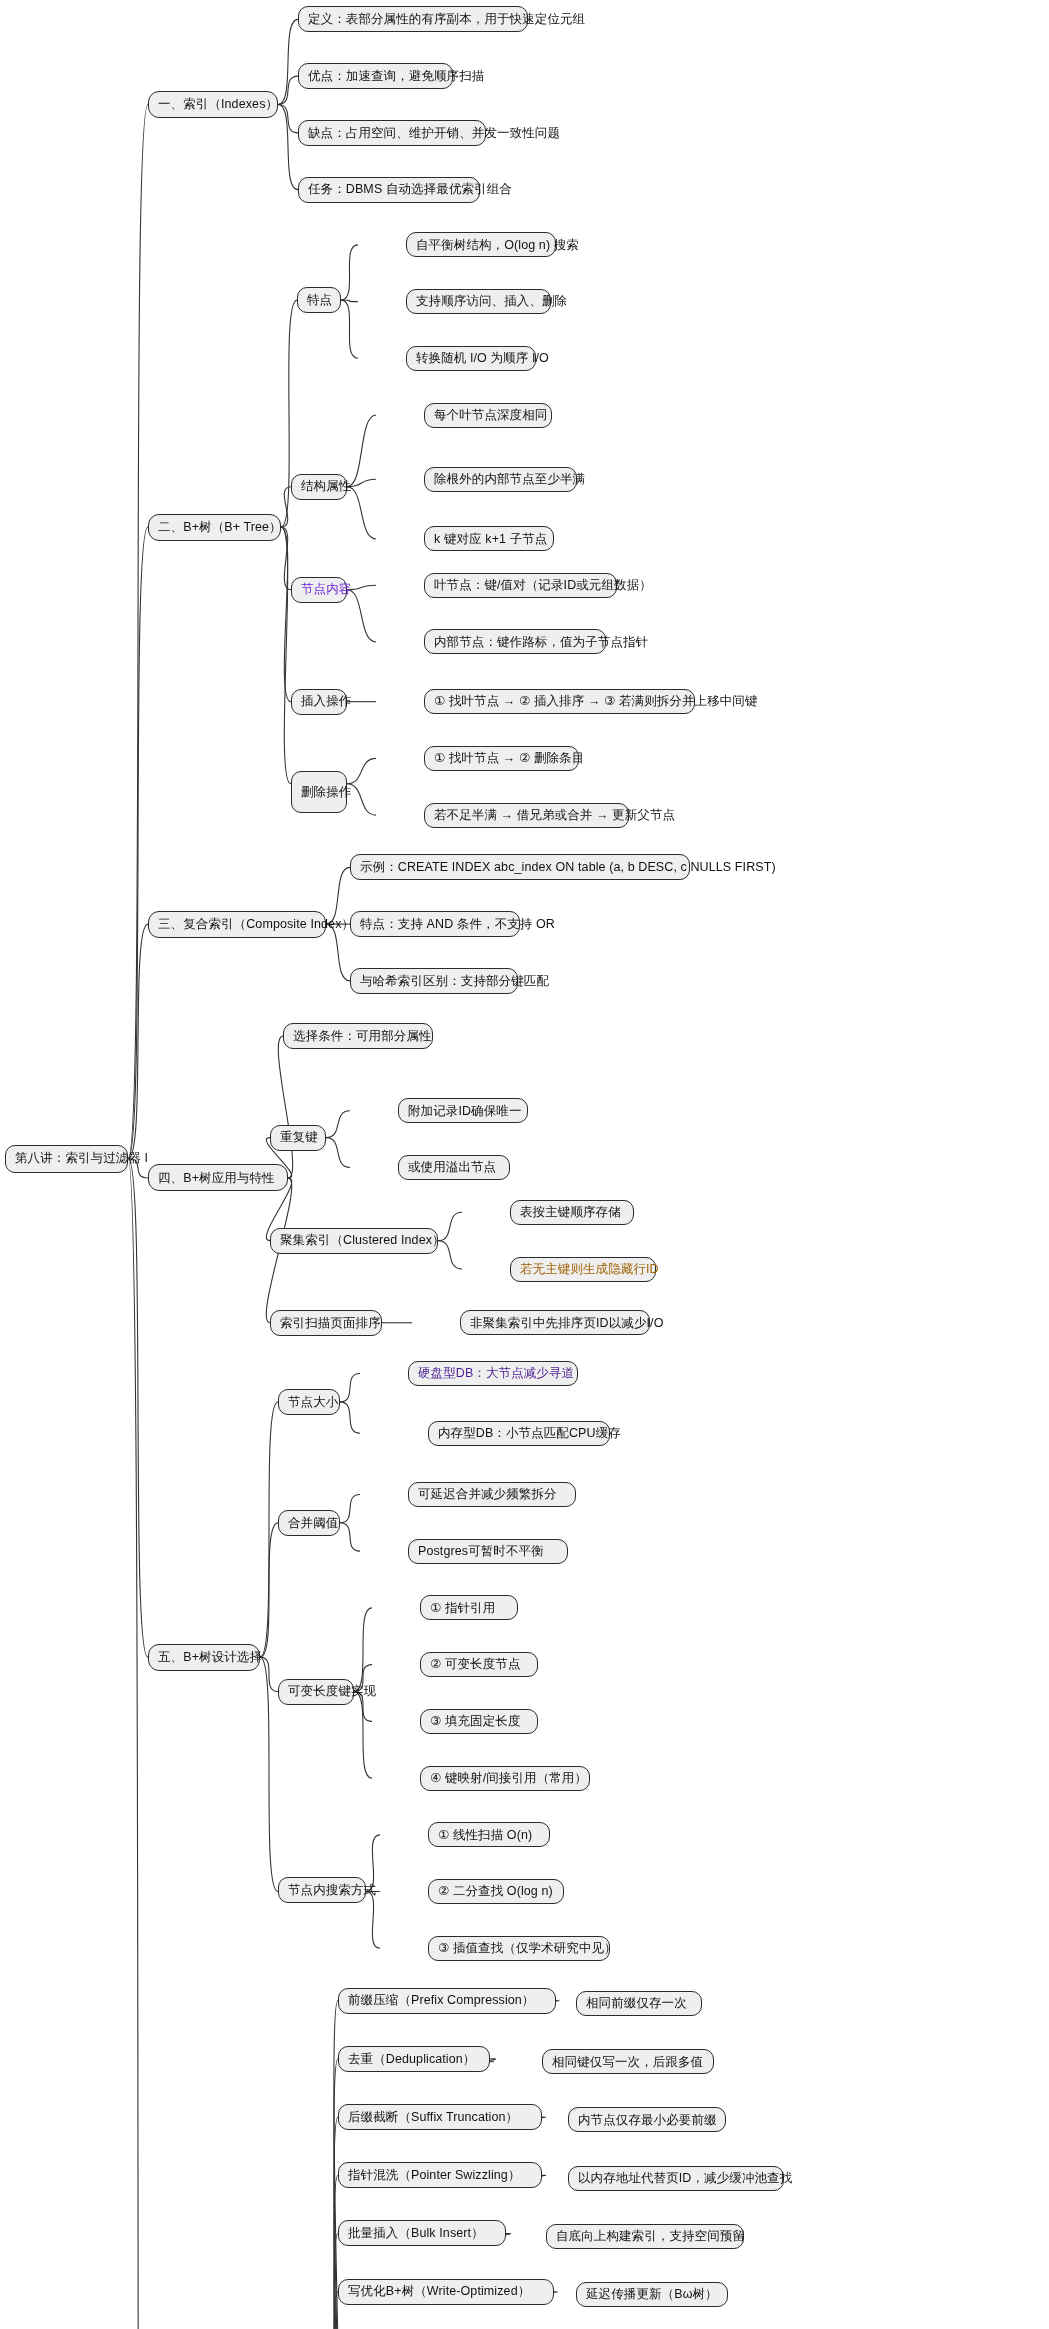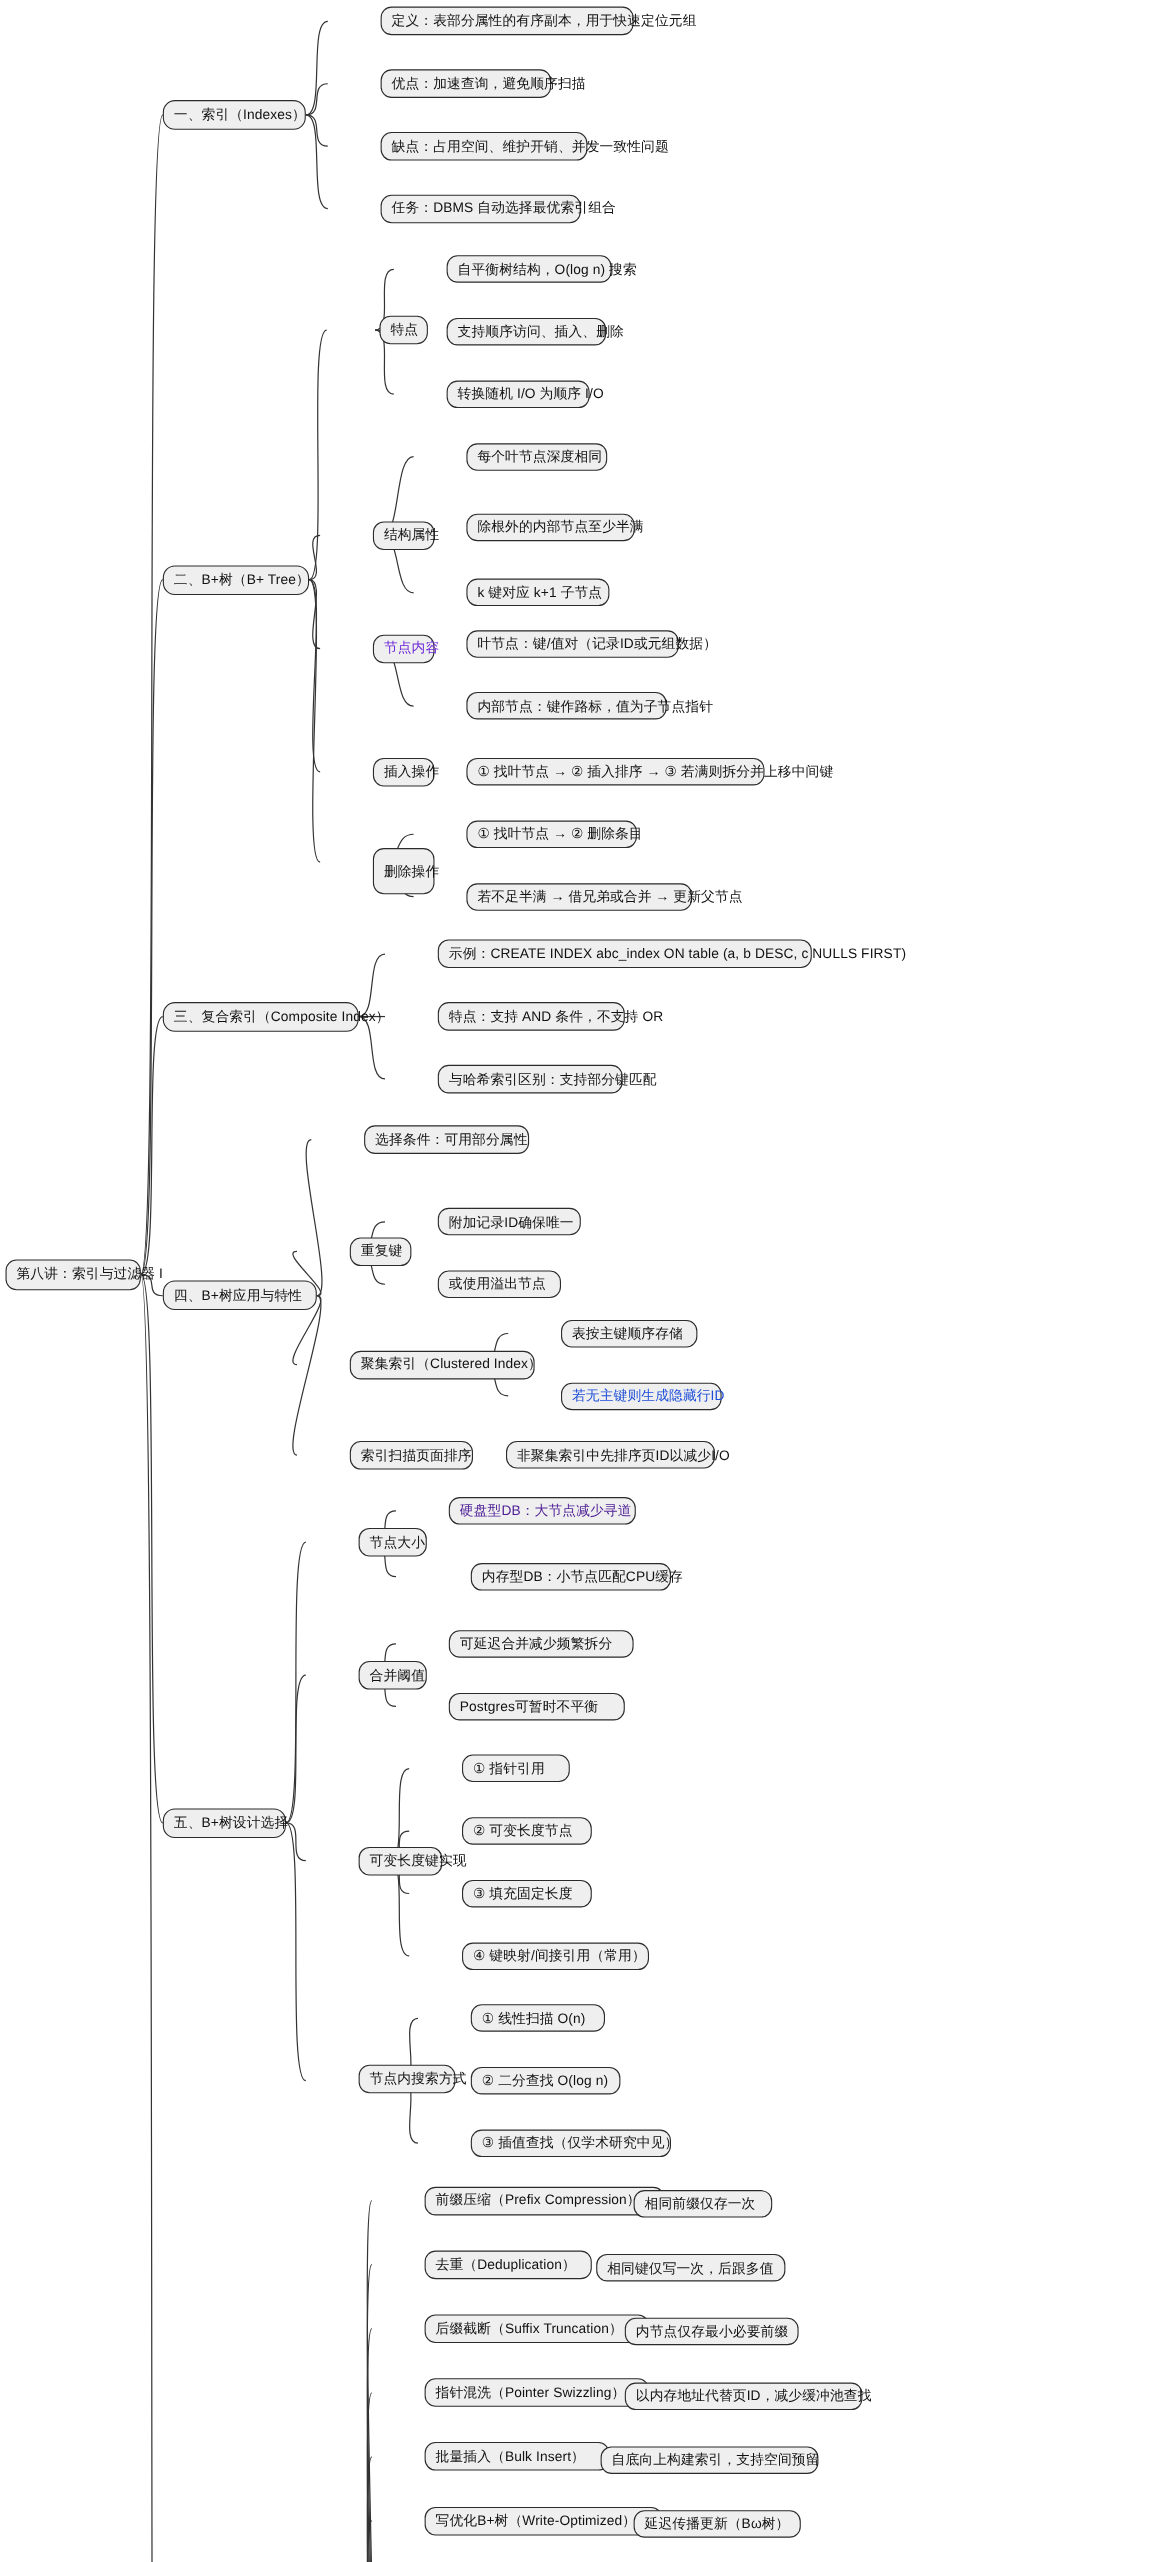--- a/index.html
+++ b/index.html
@@ -36,21 +36,21 @@
     height:26px;
     font-size:12.5px;
     letter-spacing:0.1px;
   }
   .node.root{
     border-radius:10px;
     height:28px;
     font-size:12.5px;
   }
   .node.lvl1{ border-radius:11px; height:27px; }
-  .node.lvl2{ border-radius:10px; height:26px;margin-left:48px; }
+  .node.lvl2{ border-radius:10px; height:26px; }
   .node.leaf{ border-radius:10px; height:25px;margin-left:48px; }
   .node span{display:block;}
 </style>
 </head>
 <body>
 
 <div id="canvas">
   <svg id="links" viewBox="0 0 1049 2329" xmlns="http://www.w3.org/2000/svg">
       <path d="M128,1158.5282051282052 C146,1158.5282051282052 130,104.50641025641026 148,104.50641025641026" fill="none" stroke="#333333" stroke-width="1.1"></path>
       <path d="M278,104.50641025641026 C296,104.50641025641026 280,19.408333333333335 298,19.408333333333335" fill="none" stroke="#333333" stroke-width="1.1"></path>
@@ -213,21 +213,21 @@
     </div>
     <div class="node leaf" style="left: 350px; top: 1154.99px; width: 112px; height: 25px; background: rgb(239, 239, 239); border-color: rgb(43, 43, 43); color: rgb(17, 17, 17);">
       <span>或使用溢出节点</span>
     </div>
     <div class="node lvl2" style="left: 270px; top: 1227.64px; width: 168px; height: 26px; background: rgb(239, 239, 239); border-color: rgb(43, 43, 43); color: rgb(17, 17, 17);">
       <span>聚集索引（Clustered Index）</span>
     </div>
     <div class="node leaf" style="left: 462px; top: 1199.77px; width: 124px; height: 25px; background: rgb(239, 239, 239); border-color: rgb(43, 43, 43); color: rgb(17, 17, 17);">
       <span>表按主键顺序存储</span>
     </div>
-    <div class="node leaf" style="left: 462px; top: 1256.51px; width: 146px; height: 25px; background: rgb(239, 239, 239); border-color: rgb(43, 43, 43); color: #1d4ed8;">
+    <div class="node leaf" style="left: 462px; top: 1256.51px; width: 146px; height: 25px; background: rgb(239, 239, 239); border-color: rgb(43, 43, 43); color: #a16207;">
       <span>若无主键则生成隐藏行ID</span>
     </div>
     <div class="node lvl2" style="left: 270px; top: 1309.75px; width: 112px; height: 26px; background: rgb(239, 239, 239); border-color: rgb(43, 43, 43); color: rgb(17, 17, 17);">
       <span>索引扫描页面排序</span>
     </div>
     <div class="node leaf" style="left: 412px; top: 1310.25px; width: 190px; height: 25px; background: rgb(239, 239, 239); border-color: rgb(43, 43, 43); color: rgb(17, 17, 17);">
       <span>非聚集索引中先排序页ID以减少I/O</span>
     </div>
     <div class="node lvl1" style="left: 148px; top: 1643.67px; width: 112px; height: 27px; background: rgb(239, 239, 239); border-color: rgb(43, 43, 43); color: rgb(17, 17, 17);">
       <span>五、B+树设计选择</span>

